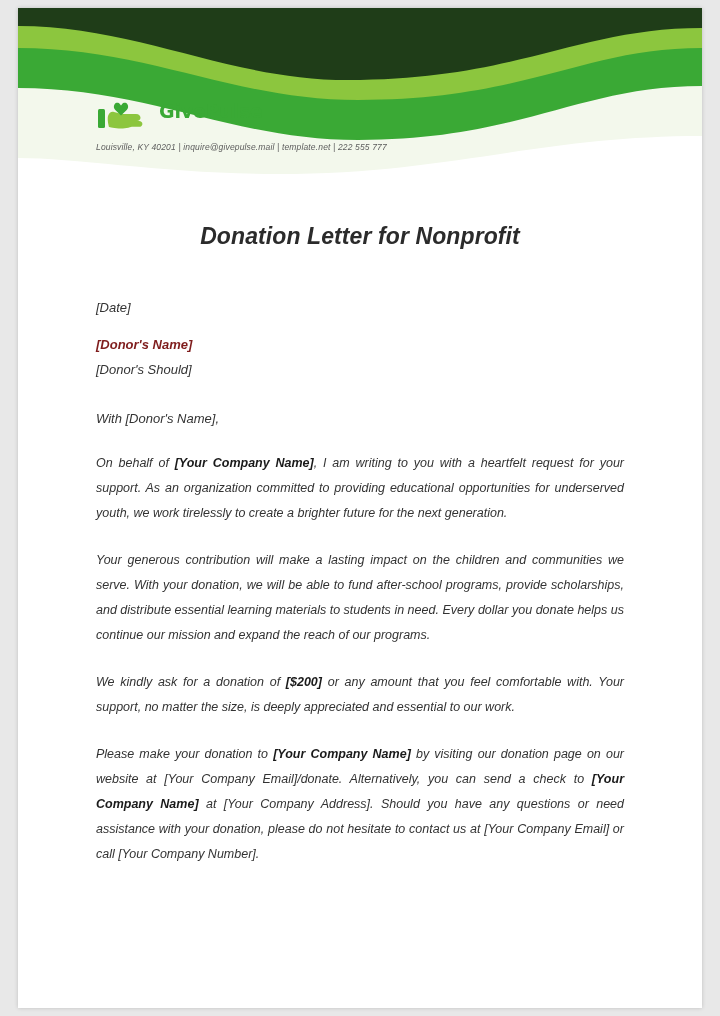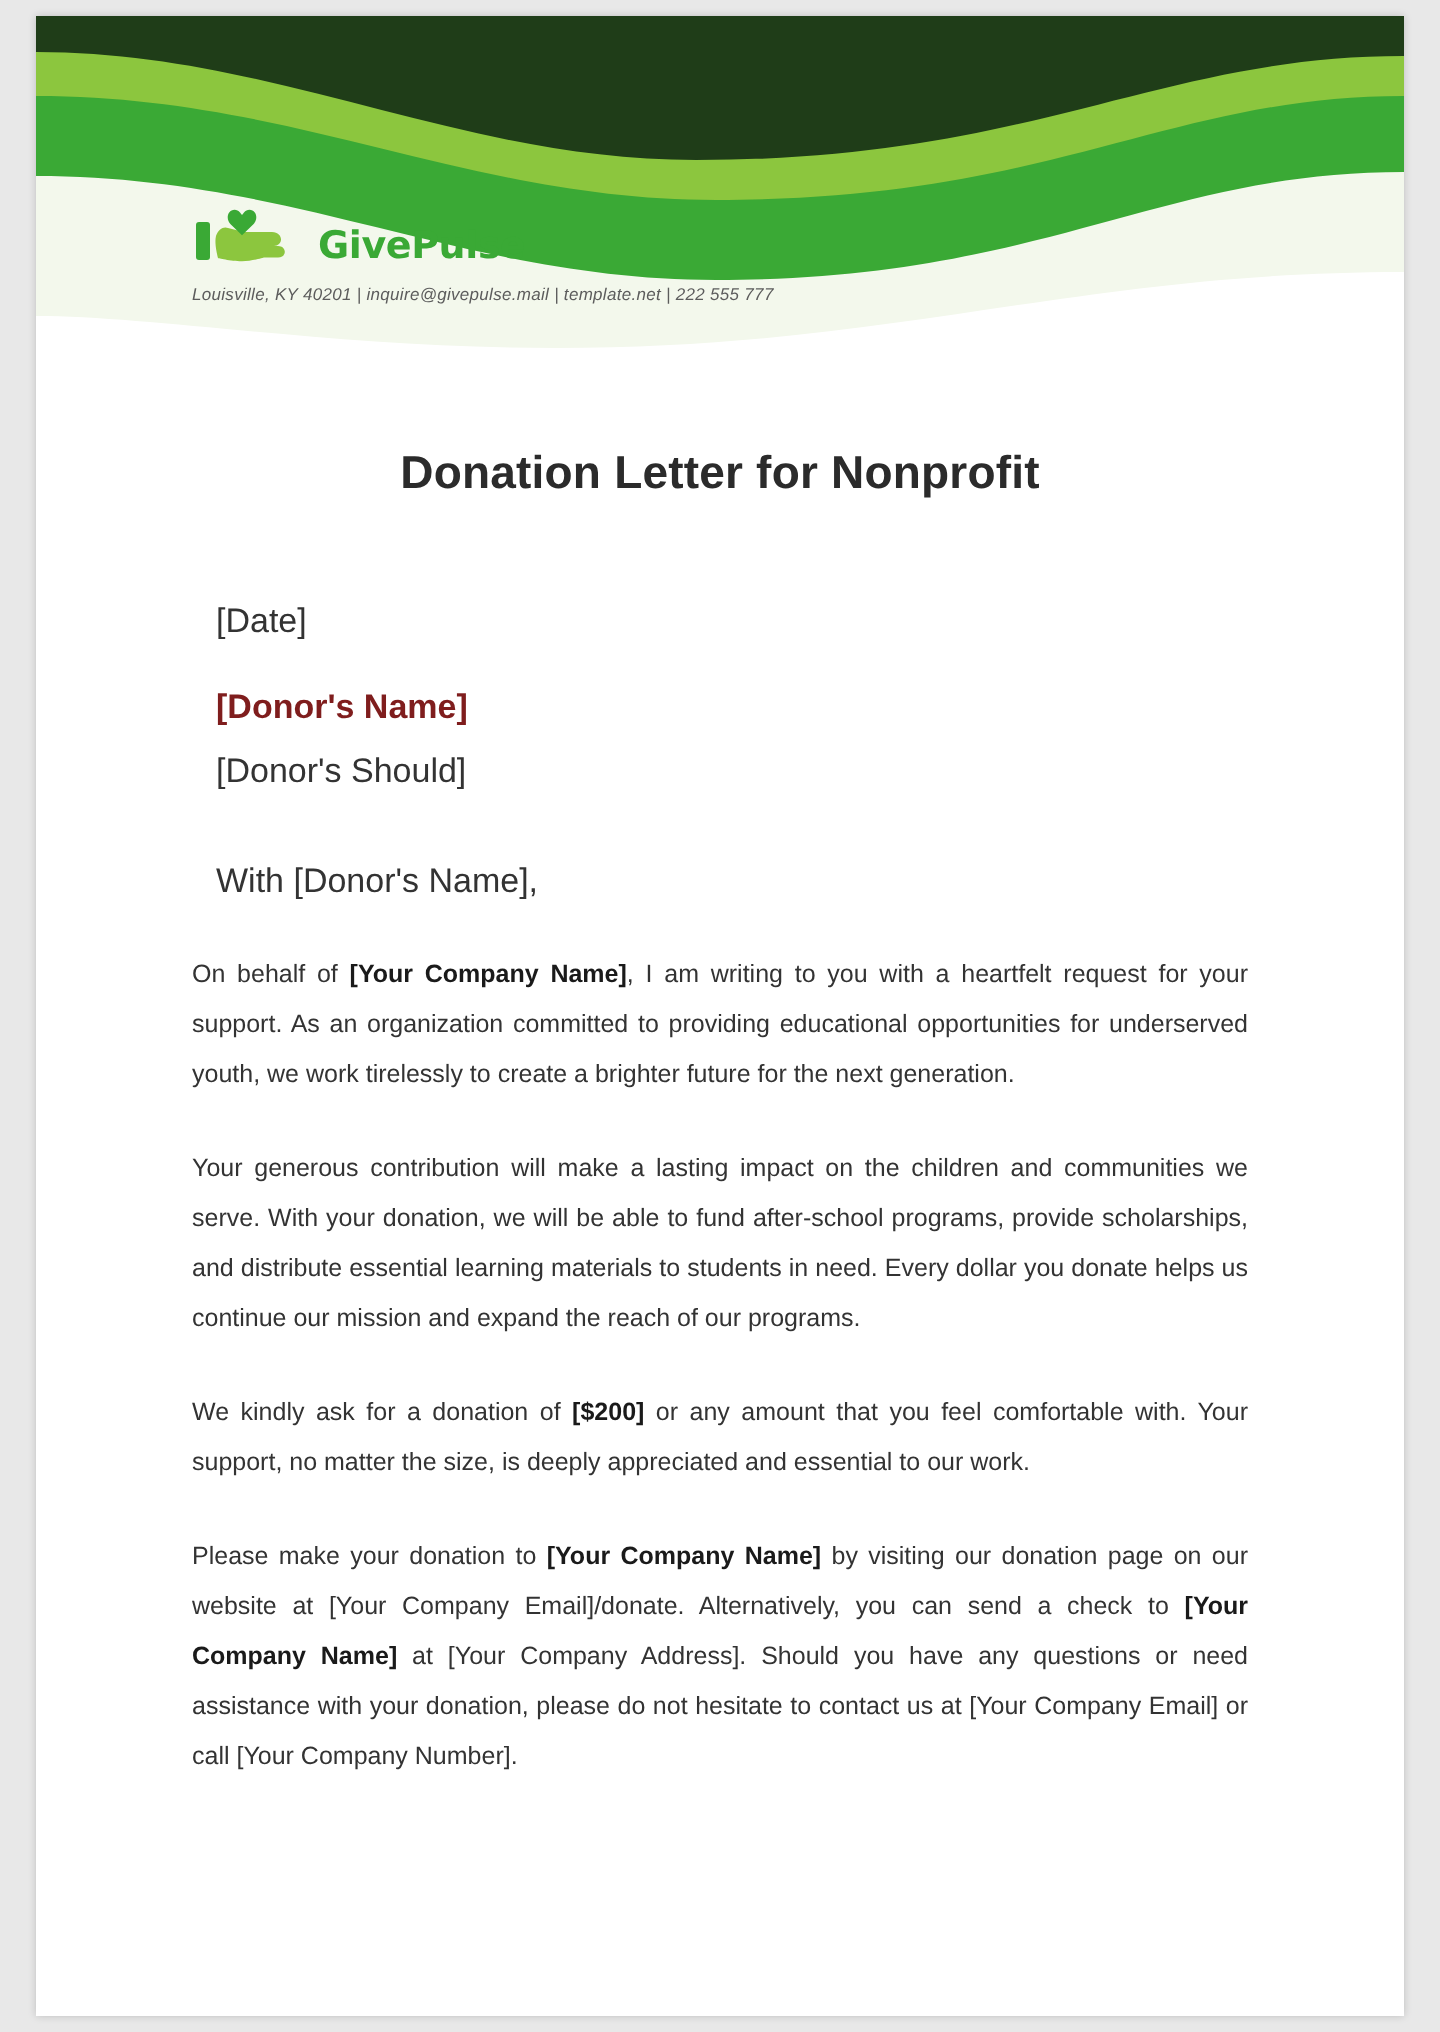--- a/index.html
+++ b/index.html
@@ -38,21 +38,21 @@
 
   
   .logo-block {
     position: absolute;
     top: 92px;
     left: 78px;
     width: 420px;
   }
   .logo-row {
     display: flex;
-    align-items: flex-end;
+    align-items: flex-start;
     gap: 7px;
     height: 34px;
   }
   .logo-mark {
     width: 56px;
     height: 32px;
     position: relative;
     flex: 0 0 auto;
   }
   .logo-text {
@@ -73,35 +73,36 @@
   }
 
   
   .doc-body {
     position: absolute;
     top: 215px;
     left: 0;
     width: 684px;
     padding: 0 78px;
     box-sizing: border-box;
+    font-style: italic;
   }
   .doc-title {
     text-align: center;
     font-family: "Liberation Sans", sans-serif;
     font-size: 23px;
     font-weight: bold;
     color: #2b2b2b;
     margin: 0 0 48px 0;
     letter-spacing: 0.1px;
   }
   .line {
-    font-size: 17px;
+    font-size: 13px;
     color: #333333;
     line-height: 1.55;
-    margin: 0 0 5px 12px;
+    margin: 0 0 5px 0;
   }
   .line.bold {
     font-weight: bold;
     color: #7f1d1d;
   }
   .spacer-sm { height: 16px; }
   .spacer-md { height: 24px; }
   .para {
     font-size: 12.5px;
     color: #333333;

